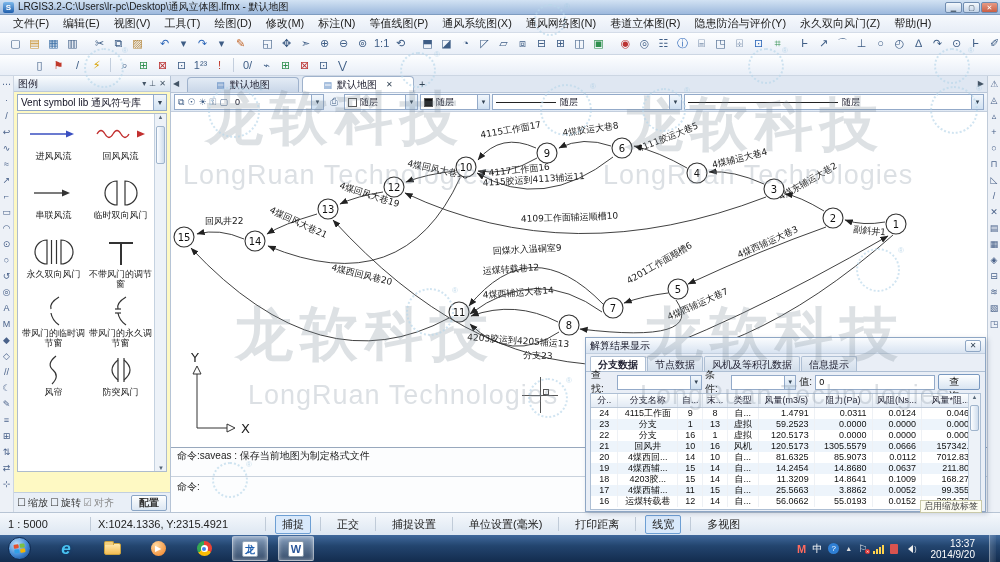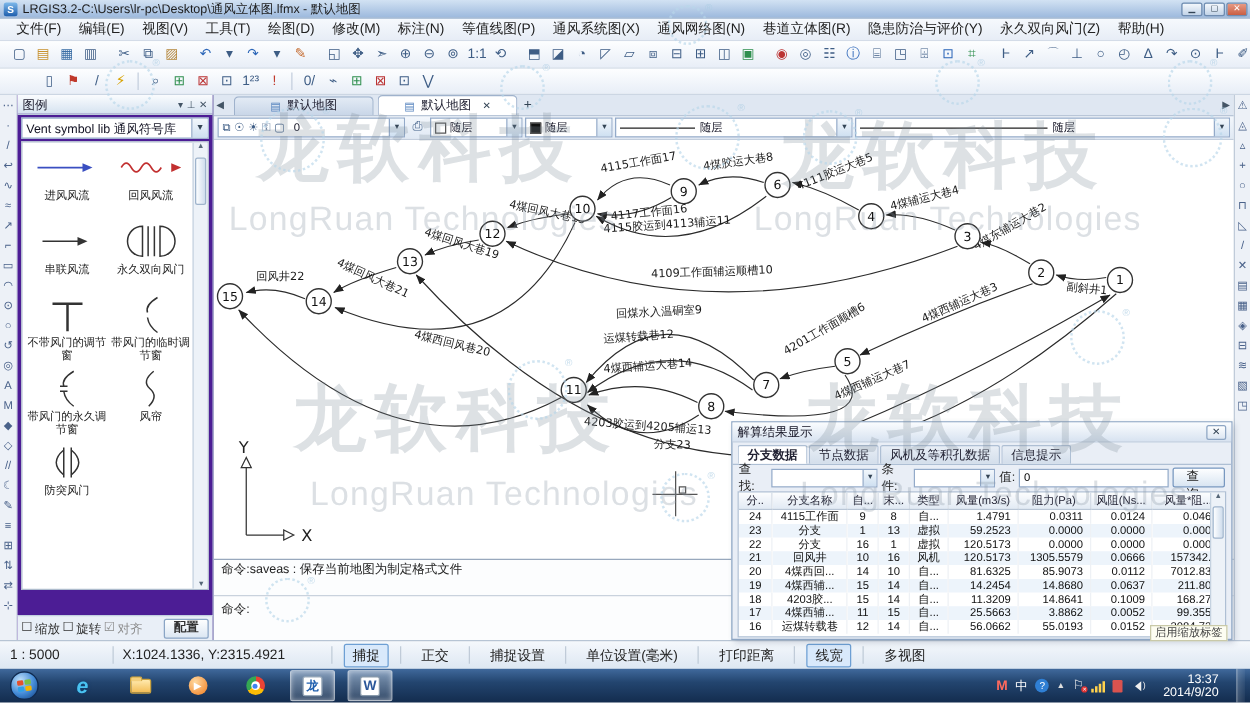--- a/index.html
+++ b/index.html
@@ -24,21 +24,21 @@
   .tb-sep { width:1px; height:14px; background:#c3cedd; margin:0 4px; }
 
   
   .left-strip { position:absolute; left:0; top:76px; width:14px; height:436px; background:#edf1f7; border-right:1px solid #cdd6e2; display:flex; flex-direction:column; align-items:center; z-index:9; overflow:hidden; }
   .strip-icon { font-size:9px; line-height:16px; color:#4a628a; width:14px; text-align:center; }
 
   
   .right-strip { position:absolute; left:987px; top:76px; width:13px; height:436px; background:#edf1f7; border-left:1px solid #c0cbd9; display:flex; flex-direction:column; align-items:center; z-index:9; overflow:hidden; }
 
   
-  .legend { position:absolute; left:14px; top:76px; width:157px; height:436px; background:#4c1d95; border-right:1px solid #b6c4d6; z-index:9; }
+  .legend { position:absolute; left:14px; top:76px; width:157px; height:436px; background:#fef9c3; border-right:1px solid #b6c4d6; z-index:9; }
   .legend-header { height:16px; background:linear-gradient(#fafcfe,#d5e2f0); border-bottom:1px solid #bcc9da; display:flex; align-items:center; font-size:10px; padding:0 4px; color:#223; }
   .legend-header .hicons { margin-left:auto; display:flex; gap:3px; font-size:8px; color:#456; }
   .combo { height:17px; margin:2px 3px 0 3px; background:#fff; border:1px solid #93aac9; font-size:10px; display:flex; align-items:center; padding-left:3px; color:#112; }
   .combo .arr { margin-left:auto; width:13px; height:100%; background:linear-gradient(#f2f7fc,#cfe0f1); border-left:1px solid #93aac9; text-align:center; font-size:7px; color:#345; line-height:15px; }
   .legend-grid-wrap { position:relative; margin:2px 3px; background:#fff; border:1px solid #aebccd; height:359px; overflow:hidden; }
   .legend-grid { display:grid; grid-template-columns:1fr 1fr; padding:2px 12px 0 2px; }
   .leg-cell { height:59px; text-align:center; }
   .leg-sym { height:35px; display:flex; align-items:center; justify-content:center; }
   .leg-label { font-size:9px; line-height:10px; color:#222; padding:0 2px; }
   .leg-scroll { position:absolute; right:0; top:0; width:12px; height:100%; background:#edf2f8; border-left:1px solid #c5d2e0; font-size:6px; color:#567; text-align:center; }
@@ -328,20 +328,29 @@
           <div class="leg-label">回风风流</div>
         </div>
         <div class="leg-cell">
           <div class="leg-sym">
             <svg width="64" height="34">
               <line x1="12" y1="17" x2="42" y2="17" stroke="#333" stroke-width="1.3"></line>
               <path d="M48,17 l-8,-3.5 v7 z" fill="#333"></path>
             </svg>
           </div>
           <div class="leg-label">串联风流</div>
+        </div>
+        <div class="leg-cell">
+          <div class="leg-sym">
+            <svg width="64" height="34">
+              <path d="M28,5 a12,12 0 1 0 0,24 z" stroke="#333" fill="none" stroke-width="1.2"></path>
+              <path d="M36,5 a12,12 0 1 1 0,24 z" stroke="#333" fill="none" stroke-width="1.2"></path>
+            </svg>
+          </div>
+          <div class="leg-label">临时双向风门</div>
         </div>
         <div class="leg-cell">
           <div class="leg-sym">
             <svg width="64" height="34">
               <path d="M25,5 a12,12 0 1 0 0,24 z" stroke="#333" fill="none" stroke-width="1.2"></path>
               <line x1="29.5" y1="5" x2="29.5" y2="29" stroke="#333" fill="none" stroke-width="1.2"></line>
               <line x1="34.5" y1="5" x2="34.5" y2="29" stroke="#333" fill="none" stroke-width="1.2"></line>
               <path d="M39,5 a12,12 0 1 1 0,24 z" stroke="#333" fill="none" stroke-width="1.2"></path>
             </svg>
           </div>

